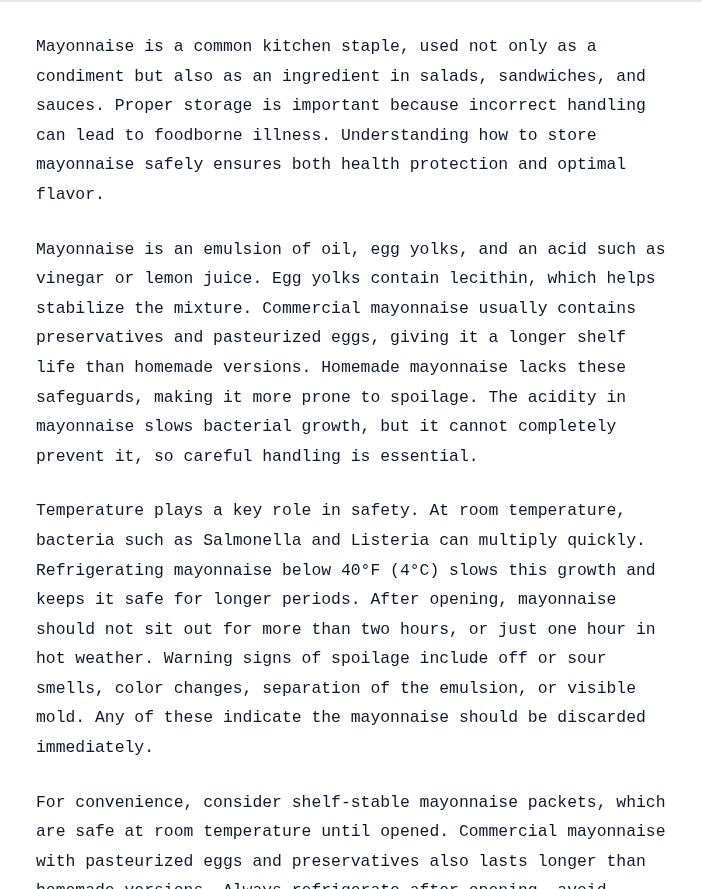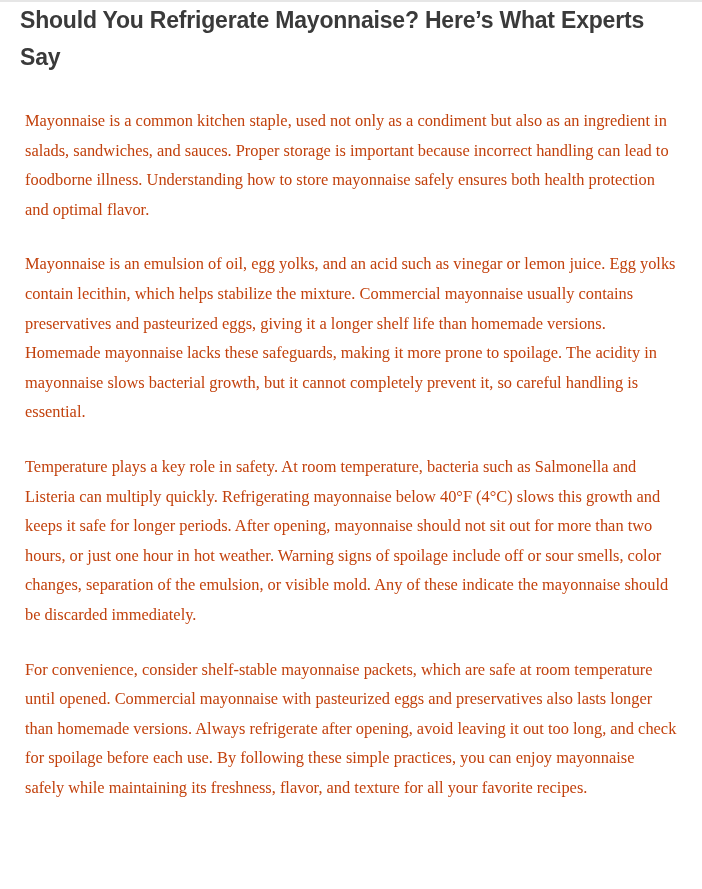--- a/index.html
+++ b/index.html
@@ -22,31 +22,30 @@
       font-family: "Liberation Sans", sans-serif;
       font-weight: bold;
       font-size: 23px;
       line-height: 37px;
       color: #3a3a3a;
       margin: 0;
       padding-top: 0px;
       letter-spacing: -0.2px;
     }
     .para {
-      font-family: Liberation Serif, serif;
+      font-family: Liberation Mono, monospace;
       font-size: 16.4px;
       line-height: 29.6px;
-      color: #c2410c;
-      margin: 5px;
+      color: #0f172a;
+      margin: 16px;
     }
     .para.first { margin-top: 30px; }
     .para + .para { margin-top: 25px; }
   </style>
 </head>
 <body>
 
 <div class="article">
-  <h1 class="title">Should You Refrigerate Mayonnaise? Here’s What Experts Say</h1>
   <p class="para first">Mayonnaise is a common kitchen staple, used not only as a condiment but also as an ingredient in salads, sandwiches, and sauces. Proper storage is important because incorrect handling can lead to foodborne illness. Understanding how to store mayonnaise safely ensures both health protection and optimal flavor.</p>
   <p class="para">Mayonnaise is an emulsion of oil, egg yolks, and an acid such as vinegar or lemon juice. Egg yolks contain lecithin, which helps stabilize the mixture. Commercial mayonnaise usually contains preservatives and pasteurized eggs, giving it a longer shelf life than homemade versions. Homemade mayonnaise lacks these safeguards, making it more prone to spoilage. The acidity in mayonnaise slows bacterial growth, but it cannot completely prevent it, so careful handling is essential.</p>
   <p class="para">Temperature plays a key role in safety. At room temperature, bacteria such as Salmonella and Listeria can multiply quickly. Refrigerating mayonnaise below 40°F (4°C) slows this growth and keeps it safe for longer periods. After opening, mayonnaise should not sit out for more than two hours, or just one hour in hot weather. Warning signs of spoilage include off or sour smells, color changes, separation of the emulsion, or visible mold. Any of these indicate the mayonnaise should be discarded immediately.</p>
   <p class="para">For convenience, consider shelf-stable mayonnaise packets, which are safe at room temperature until opened. Commercial mayonnaise with pasteurized eggs and preservatives also lasts longer than homemade versions. Always refrigerate after opening, avoid leaving it out too long, and check for spoilage before each use. By following these simple practices, you can enjoy mayonnaise safely while maintaining its freshness, flavor, and texture for all your favorite recipes.</p>
 </div>
 
 </body></html>

